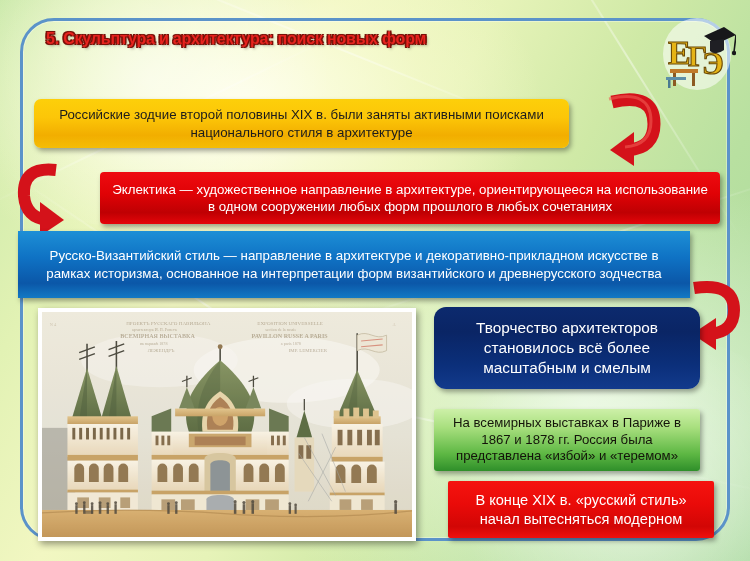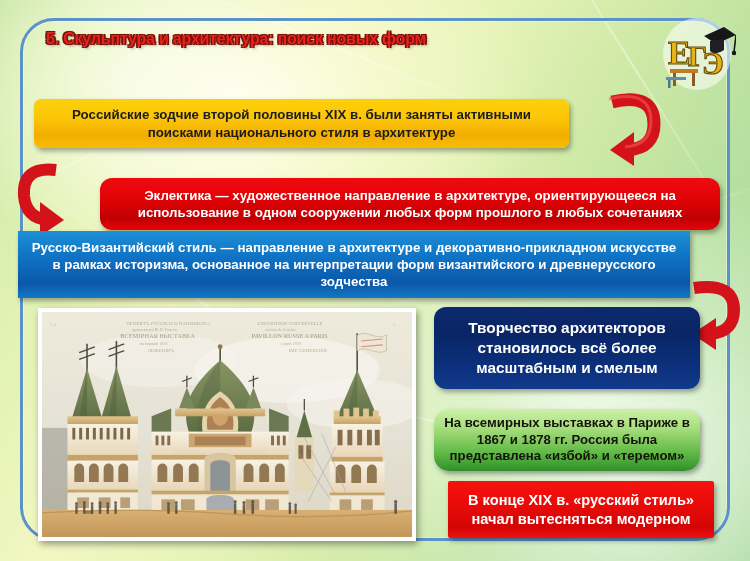--- a/index.html
+++ b/index.html
@@ -43,52 +43,52 @@
       0 0 2px #7a1008, 2px 2px 3px rgba(0,0,0,0.35);
     white-space:nowrap;
   }
 
   
   .logo { position:absolute; right:14px; top:14px; width:78px; height:80px; }
 
   
   .box {
     position:absolute; display:flex; align-items:center; justify-content:center;
-    text-align:center; font-weight:bold; line-height:1.28;
+    text-align:center; font-weight:normal; line-height:1.28;
     box-shadow:2px 3px 5px rgba(0,0,0,0.35);
   }
   .box span { display:block; width:100%; padding:0 8px; }
 
   .box-yellow {
     left:34px; top:99px; width:535px; height:49px;
     border-radius:7px;
     background:linear-gradient(180deg,#fdcf0a 0%,#fcc608 38%,#f2ae00 74%,#f5bd05 100%);
     color:#1c1c1c; font-size:13.3px;
   }
   .box-red {
-    left:100px; top:178px; width:620px; height:52px;
-    border-radius:12px;
+    left:100px; top:172px; width:620px; height:52px;
+    border-radius:4px;
     background:linear-gradient(180deg,#ee0b10 0%,#e00206 42%,#bf0003 78%,#e50509 100%);
     color:#ffffff; font-size:13.3px;
   }
   .box-blue {
     left:18px; top:231px; width:672px; height:67px;
     border-radius:0;
     background:linear-gradient(180deg,#1d8fd6 0%,#0f72c4 40%,#0b57a8 78%,#1279c4 100%);
     color:#ffffff; font-size:13.3px;
   }
   .box-navy {
     left:434px; top:307px; width:266px; height:82px;
     border-radius:12px;
     background:linear-gradient(180deg,#0c2a6e 0%,#0a2565 30%,#0b2f7a 70%,#123a8c 100%);
     color:#ffffff; font-size:15.4px;
   }
   .box-green {
     left:434px; top:409px; width:266px; height:62px;
-    border-radius:15px;
+    border-radius:3px;
     background:linear-gradient(180deg,#cdf0a8 0%,#a8df7e 30%,#5eb844 72%,#2f8f2a 100%);
     color:#14140a; font-size:13.2px;
   }
   .box-red2 {
     left:448px; top:481px; width:266px; height:57px;
     border-radius:2px;
     background:linear-gradient(180deg,#f5130f 0%,#ea0b09 40%,#d20605 80%,#ef100e 100%);
     color:#ffffff; font-size:14.6px;
   }
 

